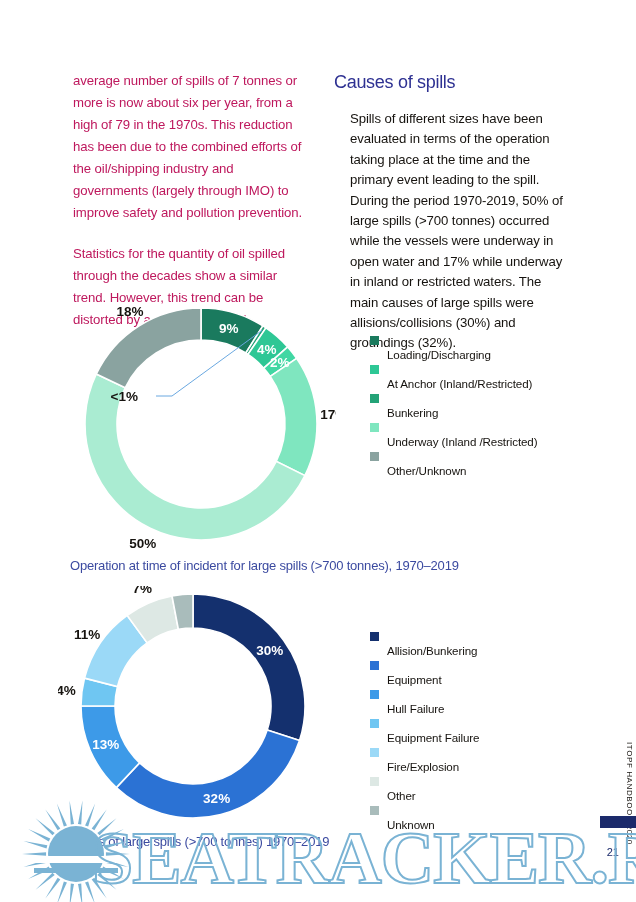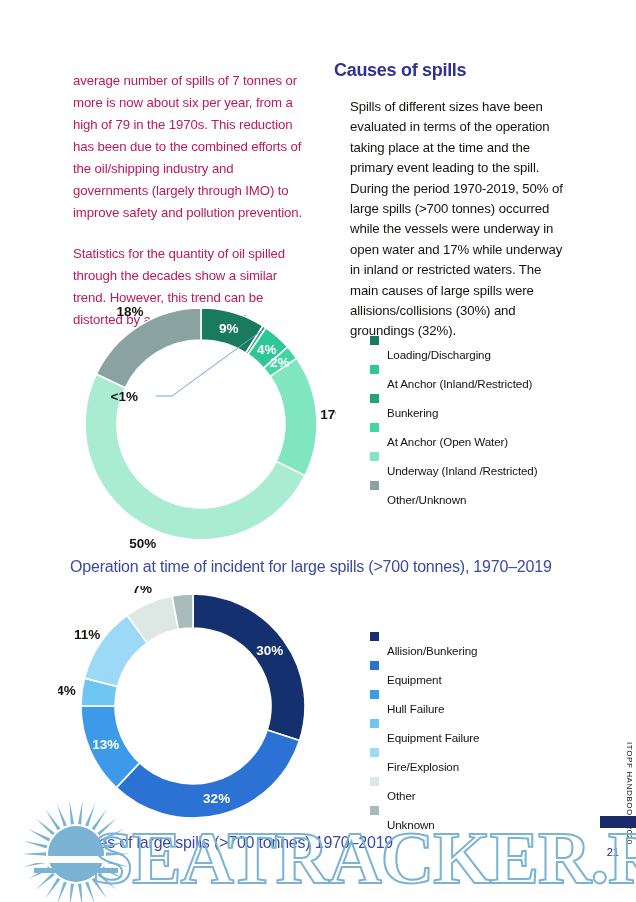--- a/index.html
+++ b/index.html
@@ -17,38 +17,38 @@
     position:absolute;left:73px;top:70px;width:230px;
     font-size:13.2px;line-height:22px;color:#be185d;
     letter-spacing:-0.1px;
   }
   .col-left p{margin:0 0 19px 0;}
   .col-right{
     position:absolute;left:334px;top:60px;width:248px;
   }
   .section-title{
     font-size:18px;color:#2e3192;letter-spacing:-0.3px;
-    margin:0 0 16px 0;font-weight:700;
+    margin:12px 0 16px 0;font-weight:400;
   }
   .col-right p{
     margin:16px;font-size:13.2px;line-height:20.4px;color:#16130f;
     letter-spacing:-0.1px;
   }
 
   
   .chart-block{position:absolute;}
   #chart1{left:66px;top:300px;width:270px;height:262px;}
   #chart2{left:58px;top:586px;width:270px;height:262px;}
   .donut-svg{display:block;}
   .slice-label{
     font-family:"Liberation Sans", sans-serif;
     font-size:13.5px;font-weight:700;
   }
   .caption{
-    position:absolute;font-size:16px;color:#3b4aa0;
+    position:absolute;font-size:13px;color:#3b4aa0;
     letter-spacing:-0.2px;white-space:nowrap;
   }
   #caption1{left:70px;top:558px;}
   #caption2{left:62px;top:834px;}
 
   
   .legend{position:absolute;}
   #legend1{left:370px;top:326px;}
   #legend2{left:370px;top:622px;}
   .legend-row{
@@ -135,24 +135,20 @@
         <span class="legend-swatch" style="background: rgb(26, 122, 94);"></span>
         <span class="legend-text">Loading/Discharging</span>
       </div>
       <div class="legend-row">
         <span class="legend-swatch" style="background: rgb(46, 199, 149);"></span>
         <span class="legend-text">At Anchor (Inland/Restricted)</span>
       </div>
       <div class="legend-row">
         <span class="legend-swatch" style="background: rgb(36, 163, 119);"></span>
         <span class="legend-text">Bunkering</span>
-      </div>
-      <div class="legend-row">
-        <span class="legend-swatch" style="background: rgb(65, 215, 163);"></span>
-        <span class="legend-text">At Anchor (Open Water)</span>
       </div>
       <div class="legend-row">
         <span class="legend-swatch" style="background: rgb(127, 230, 191);"></span>
         <span class="legend-text">Underway (Inland /Restricted)</span>
       </div>
       <div class="legend-row">
         <span class="legend-swatch" style="background: rgb(138, 163, 160);"></span>
         <span class="legend-text">Other/Unknown</span>
       </div>
     </div>

